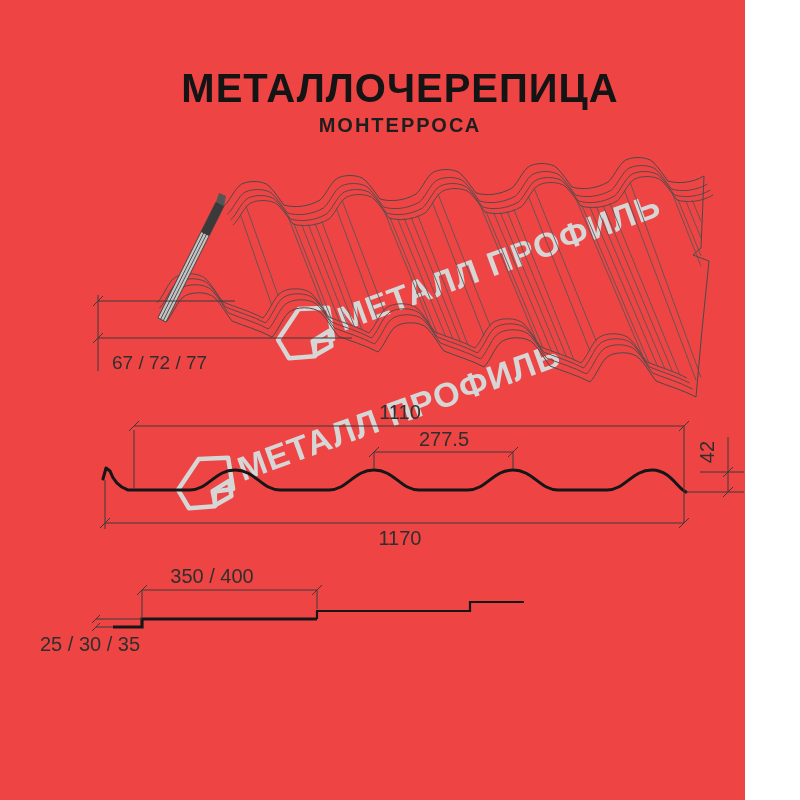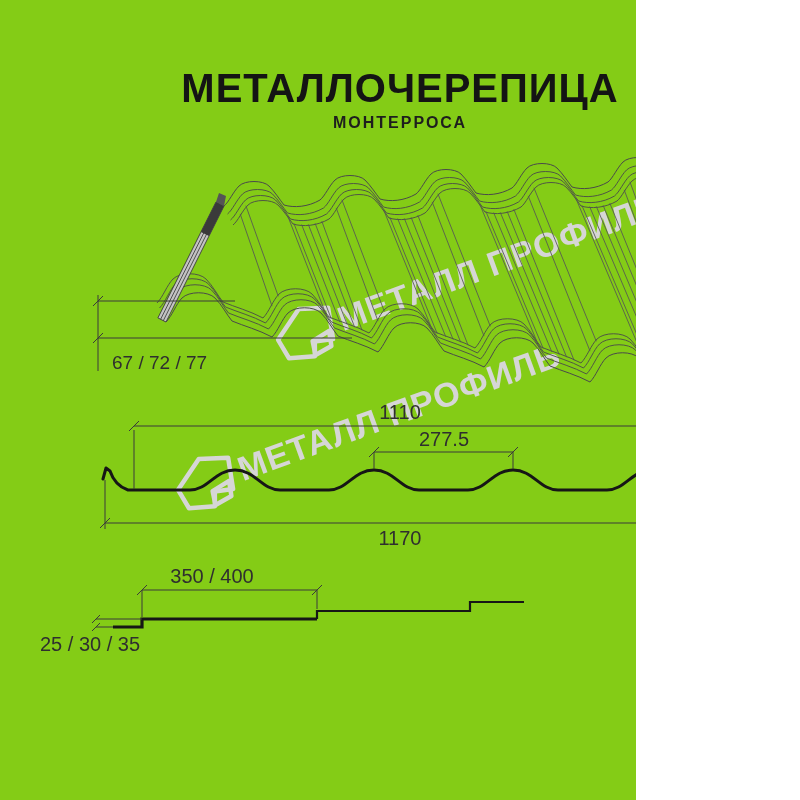--- a/index.html
+++ b/index.html
@@ -1,20 +1,20 @@
 <!DOCTYPE html>
 <html><head>
 <meta charset="utf-8">
 <style>
   html,body{margin:0;padding:0;background:#fff;}
-  .stage{position:relative;width:636px;height:800px;background:#84cc16;overflow:hidden;
+  .stage{position:relative;width:745px;height:800px;background:#ef4444;overflow:hidden;
          font-family:"Liberation Sans", sans-serif;}
   .hdr{position:absolute;left:0;width:800px;text-align:center;color:#141414;}
   .hdr-title{top:66px;font-size:40px;font-weight:bold;letter-spacing:1px;}
-  .hdr-sub{top:114px;font-size:16px;font-weight:bold;letter-spacing:2px;color:#1e1e1e;}
+  .hdr-sub{top:114px;font-size:20px;font-weight:bold;letter-spacing:2px;color:#1e1e1e;}
   svg text{font-family:"Liberation Sans", sans-serif;}
   .dimtxt{font-size:20px;fill:#2f2f2f;}
   .dimtxt-s{font-size:19px;fill:#2f2f2f;}
 </style>
 </head>
 <body>
 
 <div class="stage">
 
   <div class="hdr hdr-title">МЕТАЛЛОЧЕРЕПИЦА</div>

